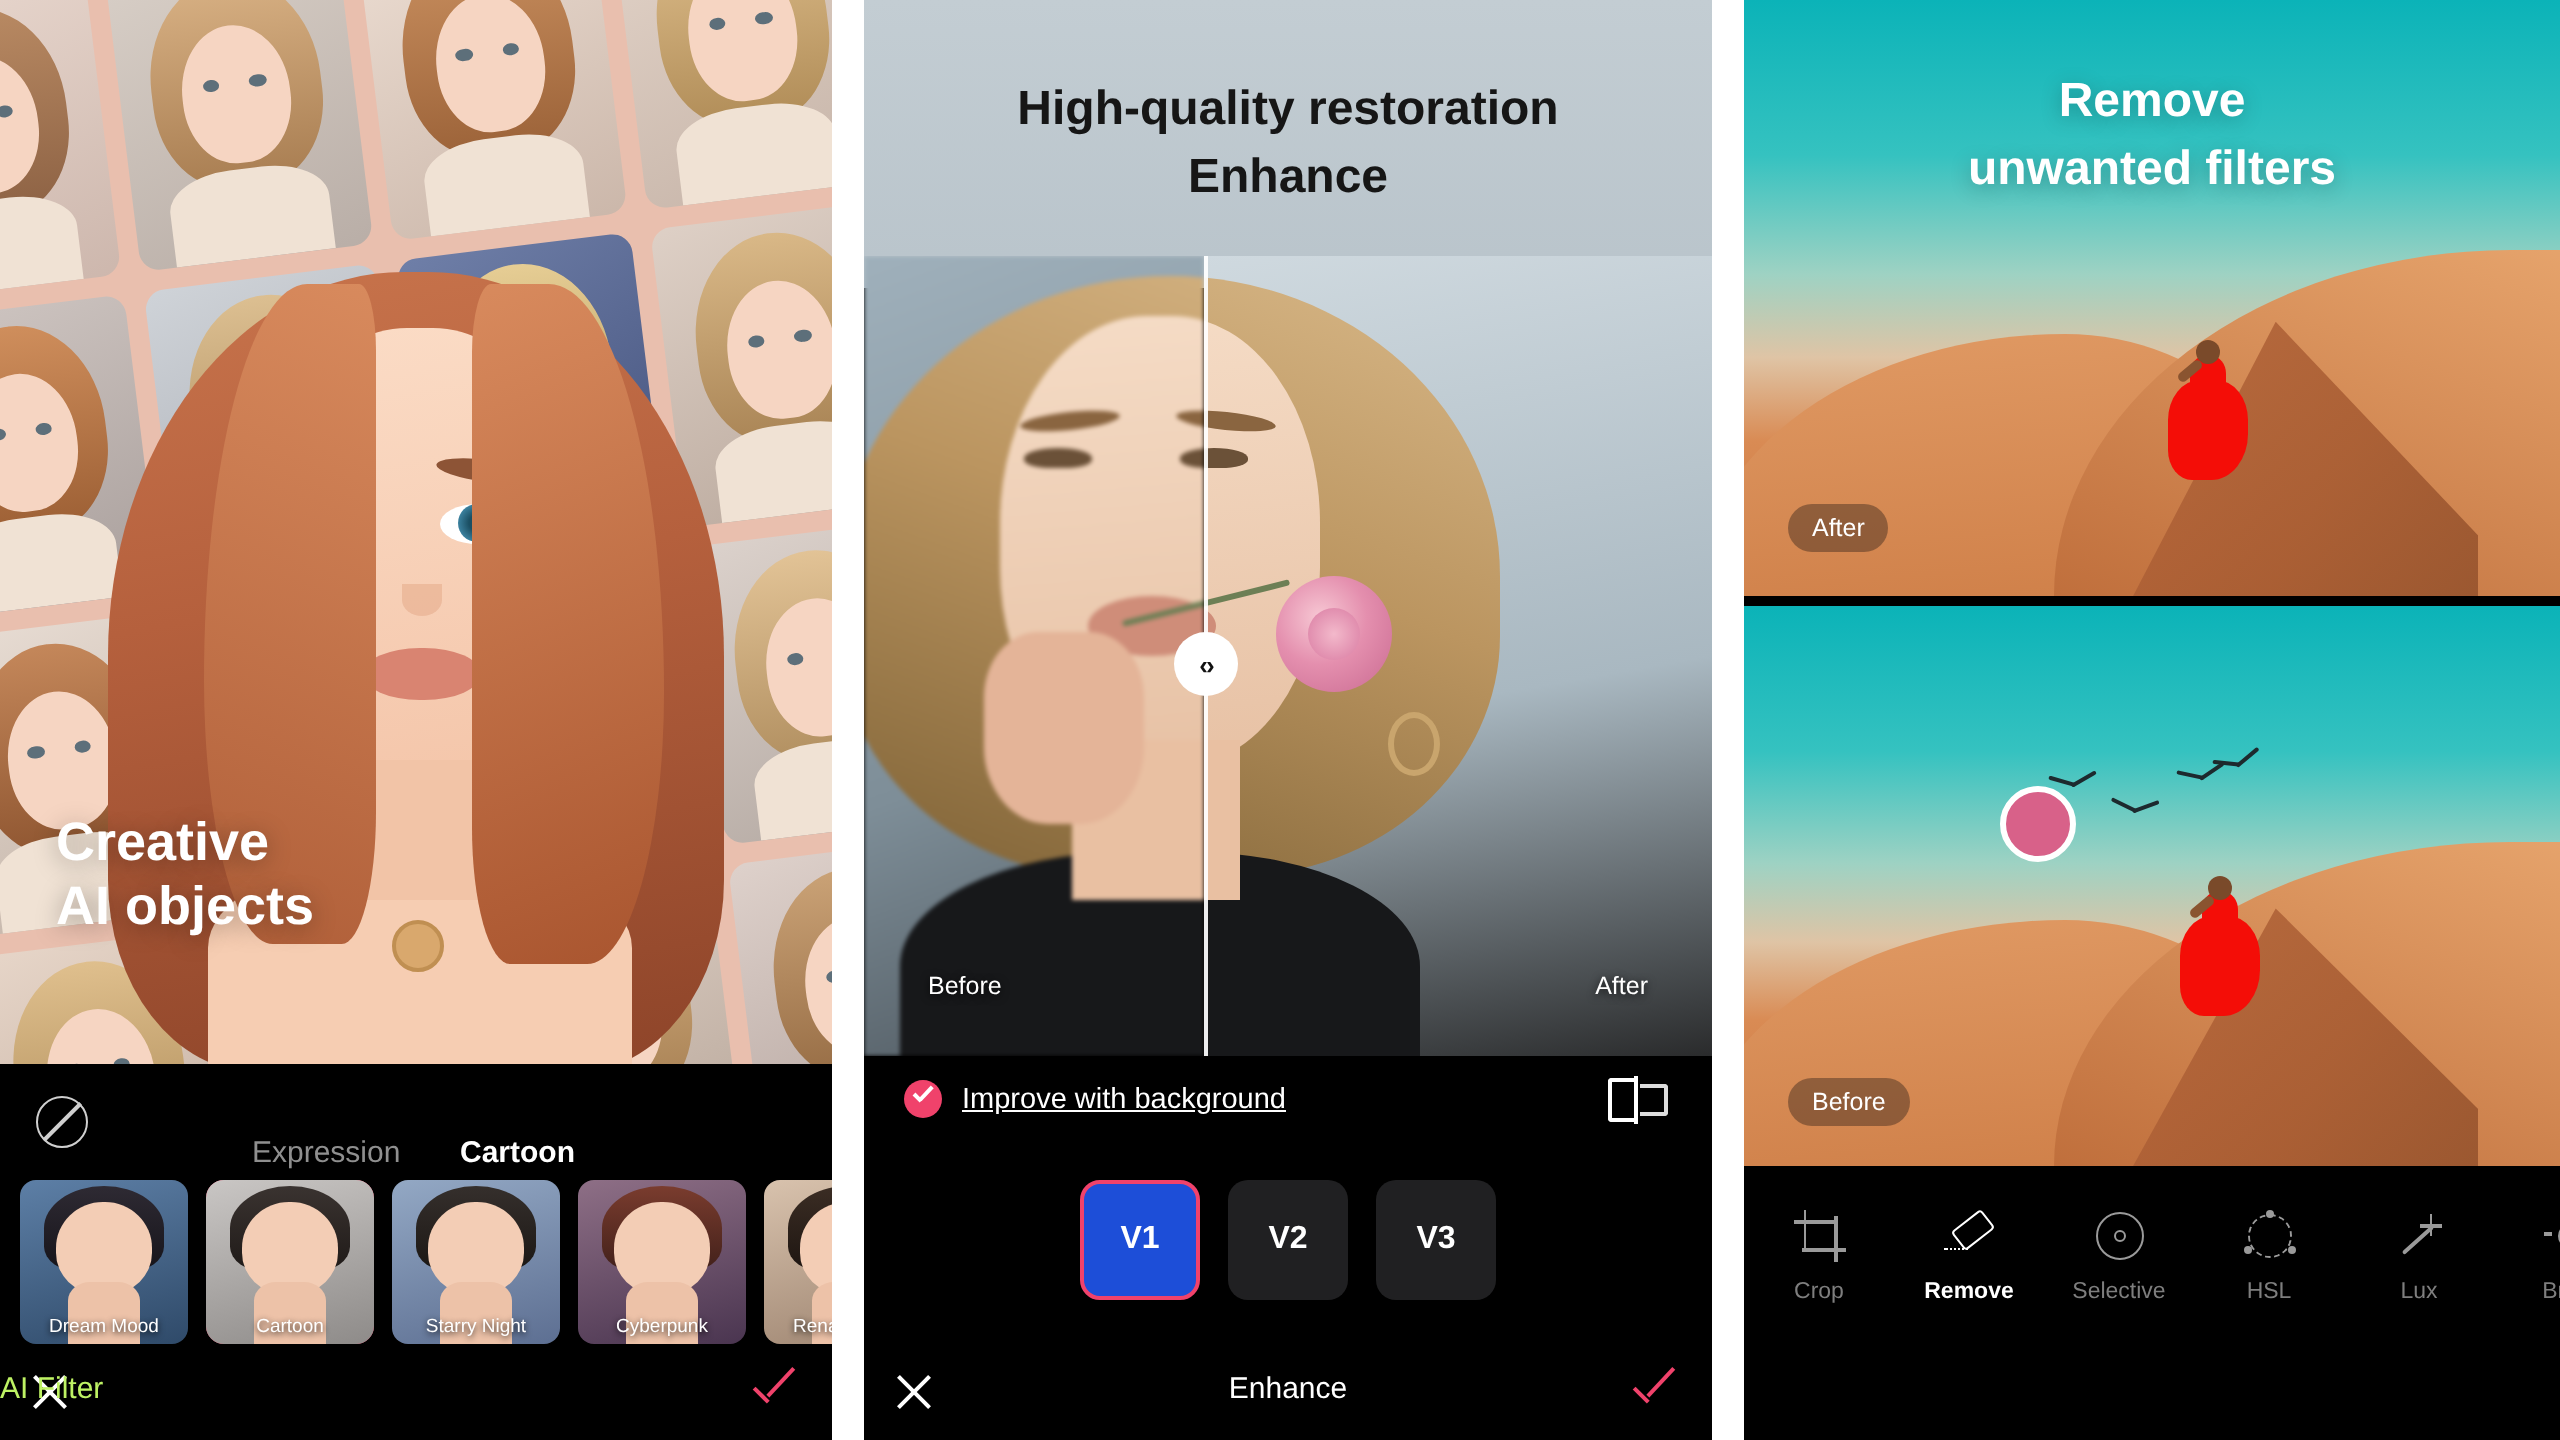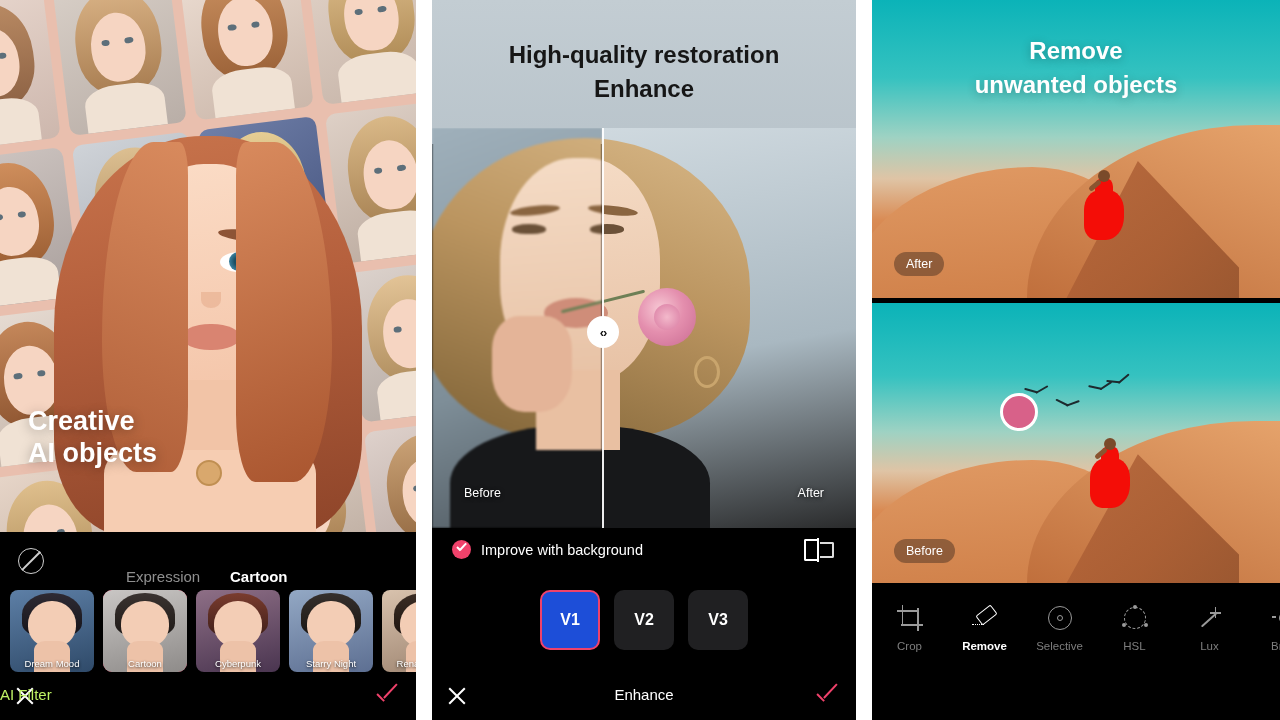--- a/index.html
+++ b/index.html
@@ -154,21 +154,21 @@
   .pill.ba-after { right:22px; bottom:24px; background:transparent; text-shadow:0 1px 4px rgba(0,0,0,.8); }
 
   .s2-bar { position:absolute; left:0; top:528px; width:424px; height:192px; background:#000; }
   .s2-opt { position:absolute; left:20px; top:12px; display:flex; align-items:center; gap:10px; }
   .radio-on { width:19px; height:19px; border-radius:50%; background:#f0426b;
     position:relative; flex:0 0 auto; }
   .radio-on::after { content:""; position:absolute; left:4.5px; top:6px; width:5px; height:2px;
     background:#fff; transform:rotate(45deg); transform-origin:left center; }
   .radio-on::before { content:""; position:absolute; left:7.5px; top:8.5px; width:9px; height:2px;
     background:#fff; transform:rotate(-47deg); transform-origin:left center; }
-  .s2-opt .txt { color:#fff; font-size:14.5px; }
+  .s2-opt .txt { color:#fff; font-size:14.5px;text-decoration:underline; }
   .cmp-icon { position:absolute; right:22px; top:11px; width:30px; height:22px; }
   .cmp-icon .lft { position:absolute; left:0; top:0; width:14px; height:22px;
     border:2px solid #fff; border-right:none; border-radius:2px 0 0 2px; }
   .cmp-icon .rgt { position:absolute; right:0; top:3px; width:14px; height:16px;
     border:2px solid #dcdcdc; border-left:none; border-radius:0 2px 2px 0; }
   .cmp-icon .mid { position:absolute; left:13px; top:-1px; width:2px; height:24px; background:#fff; }
 
   .vrow { position:absolute; left:0; top:62px; width:424px; display:flex; justify-content:center; gap:14px; }
   .vbtn { width:60px; height:60px; border-radius:10px; background:#202022; color:#fff;
     display:flex; align-items:center; justify-content:center; font-size:16px; font-weight:bold; }
@@ -406,32 +406,32 @@
           <div class="flabel">Dream Mood</div>
         </div>
         <div class="fchip sel">
           <div class="bg" style="background:linear-gradient(165deg,#c9c6c4,#8e8b89)"></div>
           <div class="fhair" style="background:linear-gradient(180deg,#3a3330,#1f1a18)"></div>
           <div class="fhead"></div>
             <div class="fneck"></div>
           <div class="flabel">Cartoon</div>
         </div>
         <div class="fchip">
+          <div class="bg" style="background:linear-gradient(165deg,#93a8c4,#5d6f92)"></div>
+          <div class="fhair" style="background:linear-gradient(180deg,#352f2c,#1b1714)"></div>
+          <div class="fhead"></div>
+            <div class="fneck"></div>
+          <div class="flabel">Starry Night</div>
+        </div>
+        <div class="fchip">
           <div class="bg" style="background:linear-gradient(165deg,#8e6f86,#4a3550)"></div>
           <div class="fhair" style="background:linear-gradient(180deg,#7a3c2e,#41201a)"></div>
           <div class="fhead"></div>
             <div class="fneck"></div>
           <div class="flabel">Cyberpunk</div>
-        </div>
-        <div class="fchip">
-          <div class="bg" style="background:linear-gradient(165deg,#93a8c4,#5d6f92)"></div>
-          <div class="fhair" style="background:linear-gradient(180deg,#352f2c,#1b1714)"></div>
-          <div class="fhead"></div>
-            <div class="fneck"></div>
-          <div class="flabel">Starry Night</div>
         </div>
         <div class="fchip">
           <div class="bg" style="background:linear-gradient(165deg,#d8c2ad,#9d8470)"></div>
           <div class="fhair" style="background:linear-gradient(180deg,#3b2d24,#1d1511)"></div>
           <div class="fhead"></div>
             <div class="fneck"></div>
           <div class="flabel">Renaissance</div>
         </div>
       </div>
 
@@ -521,21 +521,21 @@
         <div class="ridge"></div>
         <div class="figure" style="left:212px; top:170px;">
           <div class="dress"></div>
             <div class="torso"></div>
             <div class="head"></div>
             <div class="arm"></div>
         </div>
       </div>
       <div class="s2-title" style="top:34px; color:#fff; text-shadow:0 2px 10px rgba(0,0,0,.25);">
         <div>Remove</div>
-        <div>unwanted objects</div>
+        <div>unwanted filters</div>
       </div>
       <div class="pill3" style="left:22px; bottom:22px;">After</div>
     </div>
 
     <div class="s3-bot">
       <div class="desert">
         <div class="dune-a"></div>
         <div class="dune-b"></div>
         <div class="ridge"></div>
         <div class="bird" style="left:152px; top:82px; transform:rotate(-6deg);"></div>

